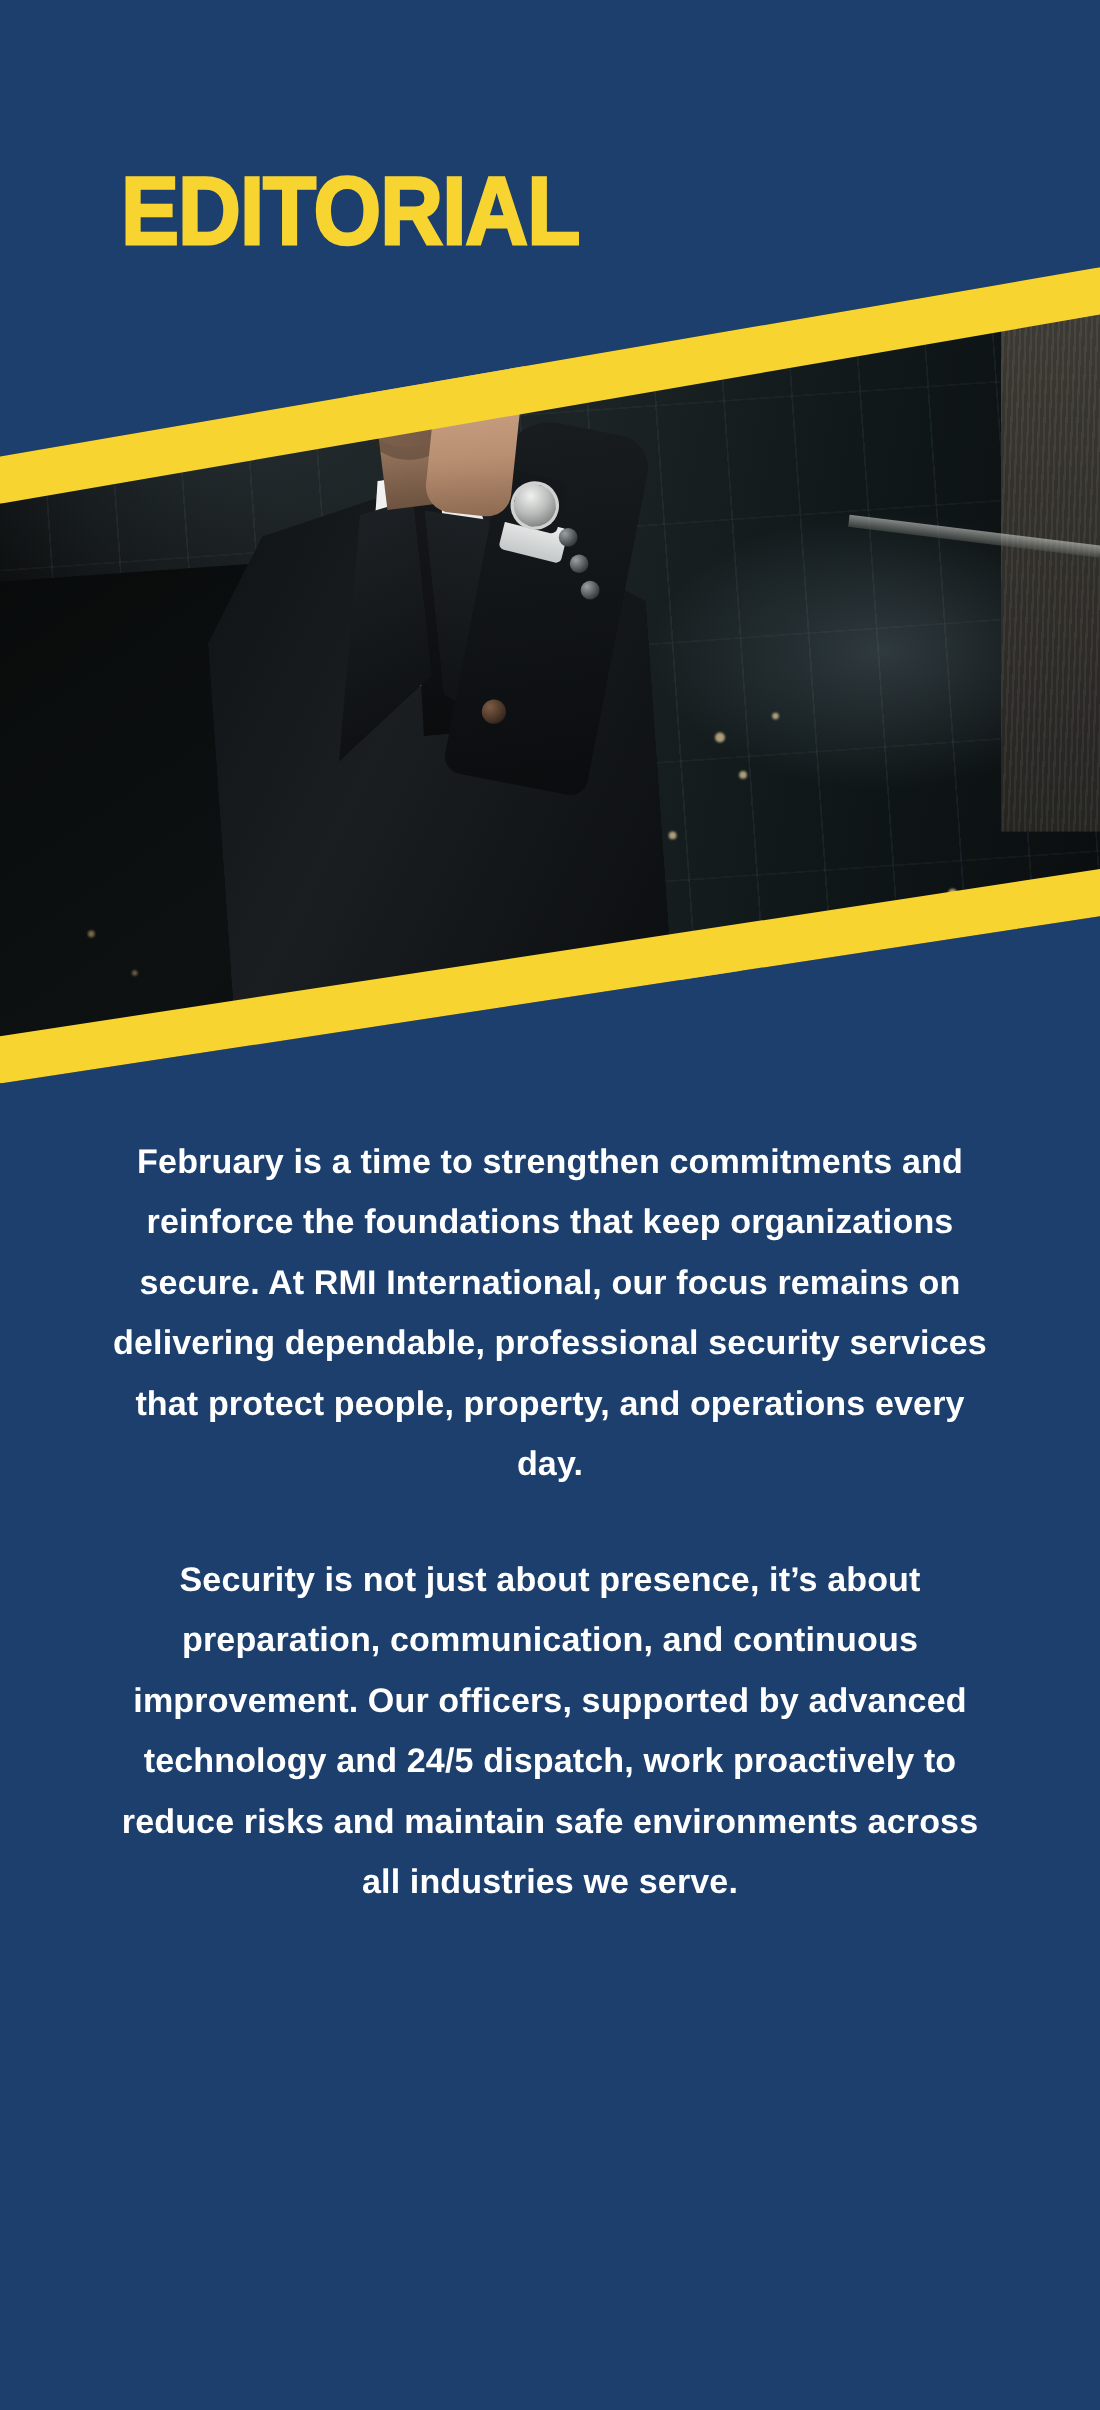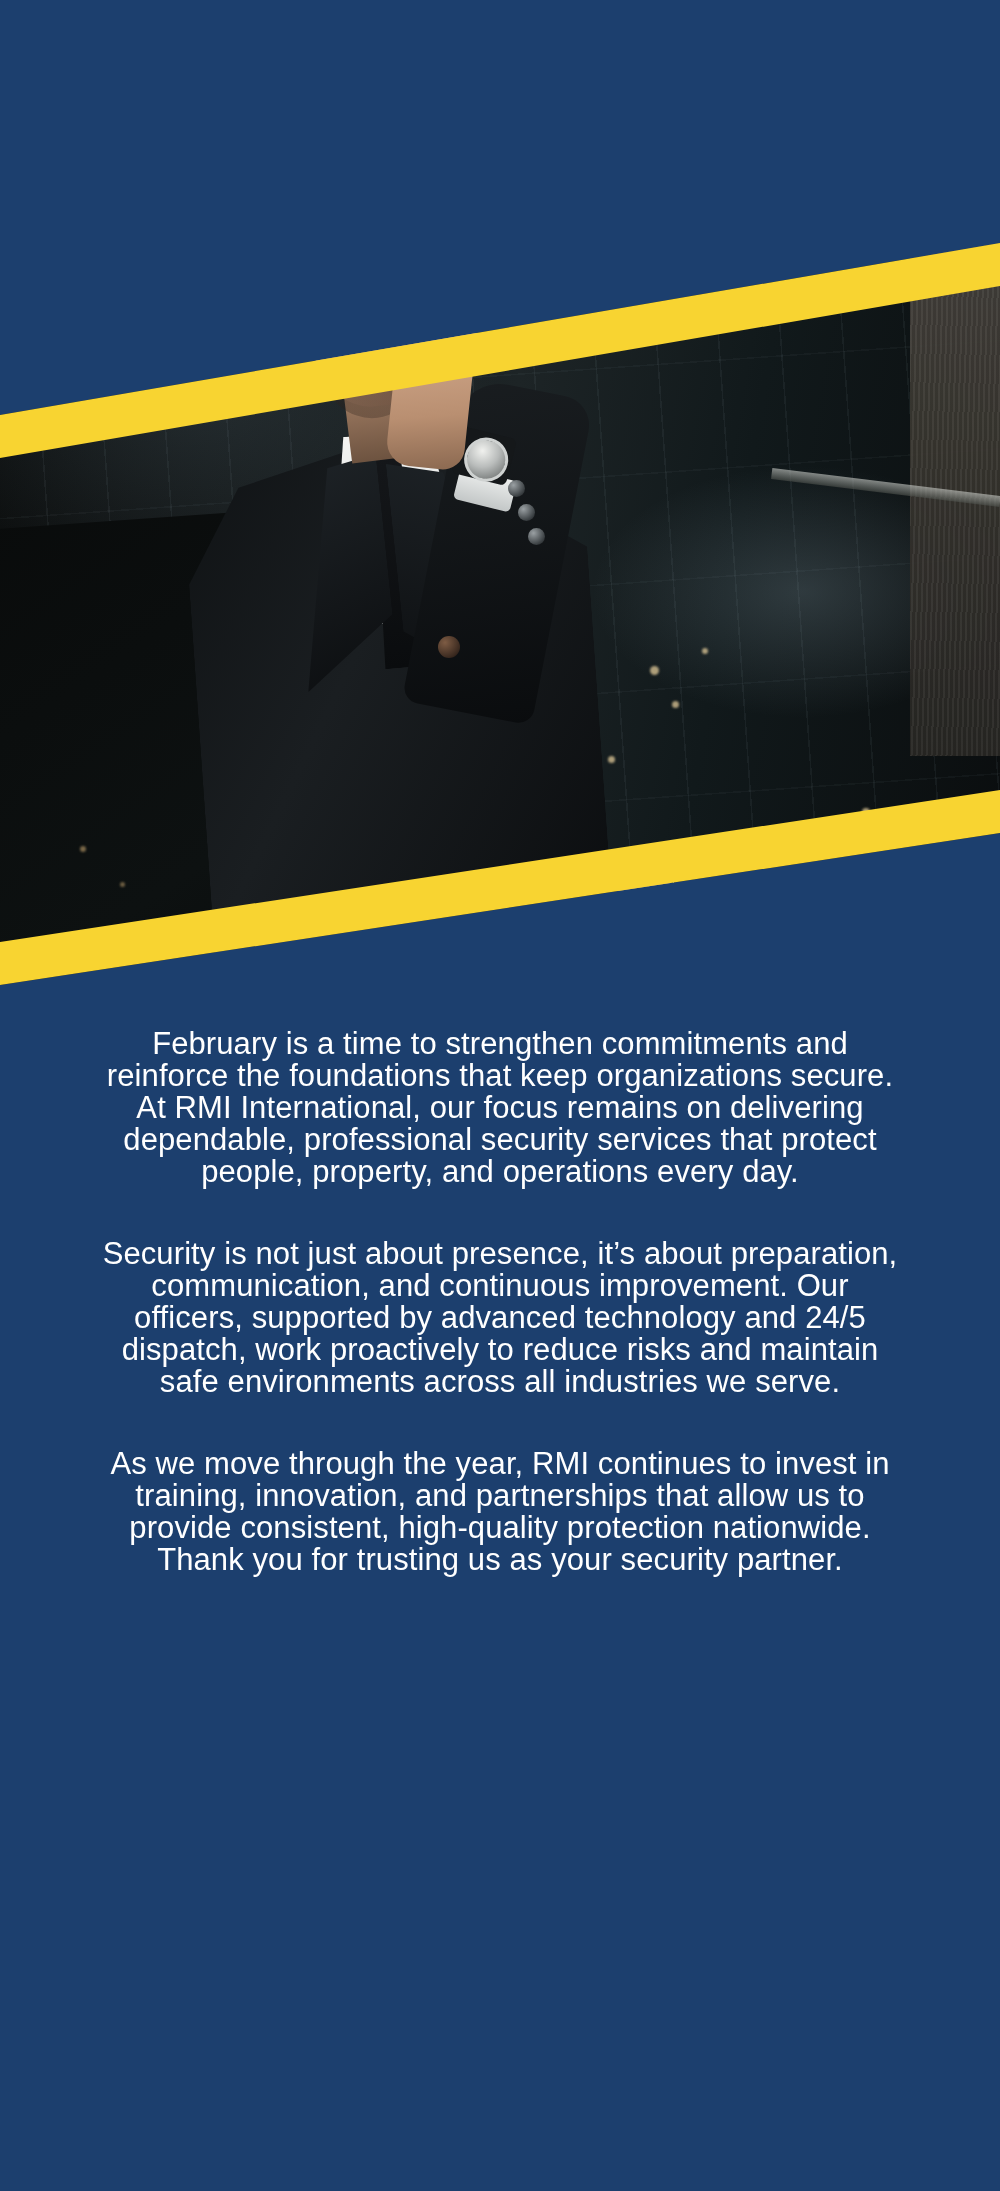--- a/index.html
+++ b/index.html
@@ -304,33 +304,36 @@
   .body-copy {
     position: absolute;
     left: 50%;
     transform: translateX(-50%);
     top: 1028px;
     width: 800px;
     text-align: center;
     color: #ffffff;
     font-family: "Liberation Sans", sans-serif;
     font-size: 31px;
-    line-height: 32px;
-    font-weight: 400;
+    line-height: 55px;
+    font-weight: 700;
     letter-spacing: .1px;
     z-index: 30;
   }
   .body-copy p { margin: 0 0 50px 0; }
   .body-copy p:last-child { margin-bottom: 0; }
 </style>
 </head>
 <body>
 
 <div class="page">
 
+  <div class="title-wrap">
+    <div class="title">EDITORIAL</div>
+  </div>
 
   <div class="hero">
     <div class="photo">
       <div class="facade-lines"></div>
       <div class="stone-col"></div>
       <div class="ceiling-beam"></div>
       <div class="ceiling-beam2"></div>
       <div class="dark-slab"></div>
       <div class="glow-door"></div>
 
@@ -400,16 +403,15 @@
   </div>
 
   <div class="wedge wedge-top"></div>
   <div class="bar bar-top"></div>
   <div class="bar bar-bottom"></div>
   <div class="wedge wedge-bottom"></div>
 
   <div class="body-copy">
     <p>February is a time to strengthen commitments and reinforce the foundations that keep organizations secure. At RMI International, our focus remains on delivering dependable, professional security services that protect people, property, and operations every day.</p>
     <p>Security is not just about presence, it’s about preparation, communication, and continuous improvement. Our officers, supported by advanced technology and 24/5 dispatch, work proactively to reduce risks and maintain safe environments across all industries we serve.</p>
-    <p>As we move through the year, RMI continues to invest in training, innovation, and partnerships that allow us to provide consistent, high-quality protection nationwide. Thank you for trusting us as your security partner.</p>
   </div>
 
 </div>
 
 </body></html>

